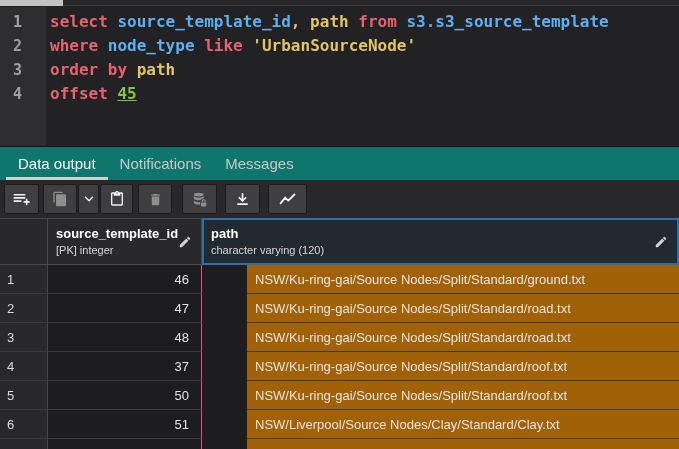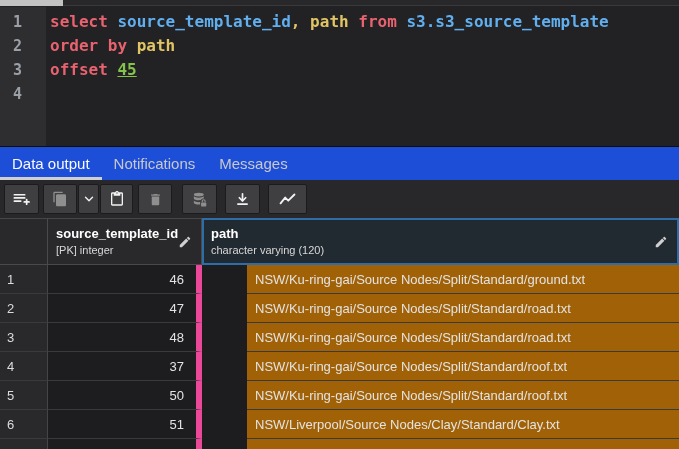--- a/index.html
+++ b/index.html
@@ -25,21 +25,21 @@
     height:24px; line-height:24px; padding-left:50px; white-space:pre;
     font-family:"DejaVu Sans Mono", monospace; font-size:16px; font-weight:600;
     color:#d8d8d8;
   }
   .editor-pad-top { padding-top:3px; }
   .tk-kw{color:var(--kw);} .tk-id{color:var(--id);} .tk-pn{color:var(--yel);}
   .tk-st{color:var(--yel);} .tk-nu{color:var(--num);text-decoration:underline;}
 
   
   .tabbar { position:absolute; left:0; top:146px; width:679px; height:34px;
-    background:#1d4ed8; border-top:1px solid #0d0d0d; display:flex; align-items:stretch; }
+    background:#0f766e; border-top:1px solid #0d0d0d; display:flex; align-items:stretch;padding-left:6px; }
   .tab { padding:0 12px; display:flex; align-items:center; font-size:15px; color:#c9c9c9;
     position:relative; cursor:pointer; }
   .tab.active { color:#fafafa; }
   .tab.active .tab-underline { position:absolute; left:0; right:0; bottom:0; height:3px; background:#cfcfcf; }
 
   
   .toolbar { position:absolute; left:0; top:180px; width:679px; height:38px;
     background:#28282a; display:flex; align-items:center; }
   .tbtn { height:30px; border:1px solid #1b1b1d; border-radius:2px; background:#3f3f41;
     display:flex; align-items:center; justify-content:center; cursor:pointer; }
@@ -65,40 +65,41 @@
   .hcell .t { font-size:13px; font-weight:bold; color:#ffffff; line-height:17px; }
   .hcell .s { font-size:11px; color:#d8d8d8; line-height:17px; }
   .hcell.selected { background:#212931; border:2px solid var(--accent); padding:5px 7px 0 7px; }
   .pencil { position:absolute; right:9px; top:50%; transform:translateY(-50%); }
   .pencil svg { display:block; fill:#d0d0d0; }
   .c0 { width:48px; } .c1 { width:154px; } .c2 { flex:1; border-right:none; }
   .grid-body .row { display:flex; height:29px; }
   .cell { border-bottom:1px solid #3a3a3c; font-size:13px; color:#e3e3e3;
     display:flex; align-items:center; cursor:default; }
   .cell.rn { width:48px; background:#29292b; padding-left:7px; border-right:1px solid #454547; color:#dcdcdc; }
-  .cell.idc { width:154px; background:#1d1d1f; justify-content:flex-end; padding-right:12px; border-right:6px solid #ec4899; }
+  .cell.idc { width:154px; background:#1d1d1f; justify-content:flex-end; padding-right:12px; border-right:1px solid #ec4899; }
   .cell.pathc { flex:1; background:#a16207; padding-left:8px; white-space:nowrap; overflow:hidden;margin-left:45px; }
 </style>
 </head>
 <body>
 
 <div id="app">
 
   <div class="editor">
     <div class="hscroll-track">
       <div class="hscroll-thumb"></div>
     </div>
     <div class="editor-gutter editor-pad-top">
         <div class="line-no">1</div>
         <div class="line-no">2</div>
         <div class="line-no">3</div>
         <div class="line-no">4</div>
       </div>
     <div class="editor-code editor-pad-top">
         <div class="code-line"><span class="tk-kw">select</span><span> </span><span class="tk-id">source_template_id</span><span class="tk-pn">,</span><span> </span><span class="tk-pn">path</span><span> </span><span class="tk-kw">from</span><span> </span><span class="tk-id">s3.s3_source_template</span></div>
+        <div class="code-line"><span class="tk-kw">where</span><span> </span><span class="tk-id">node_type</span><span> </span><span class="tk-kw">like</span><span> </span><span class="tk-st">'UrbanSourceNode'</span></div>
         <div class="code-line"><span class="tk-kw">order</span><span> </span><span class="tk-kw">by</span><span> </span><span class="tk-pn">path</span></div>
         <div class="code-line"><span class="tk-kw">offset</span><span> </span><span class="tk-nu">45</span></div>
       </div>
   </div>
 
   <div class="tabbar">
       <div class="tab active">
         <span>Data output</span>
         <div class="tab-underline"></div>
       </div>

